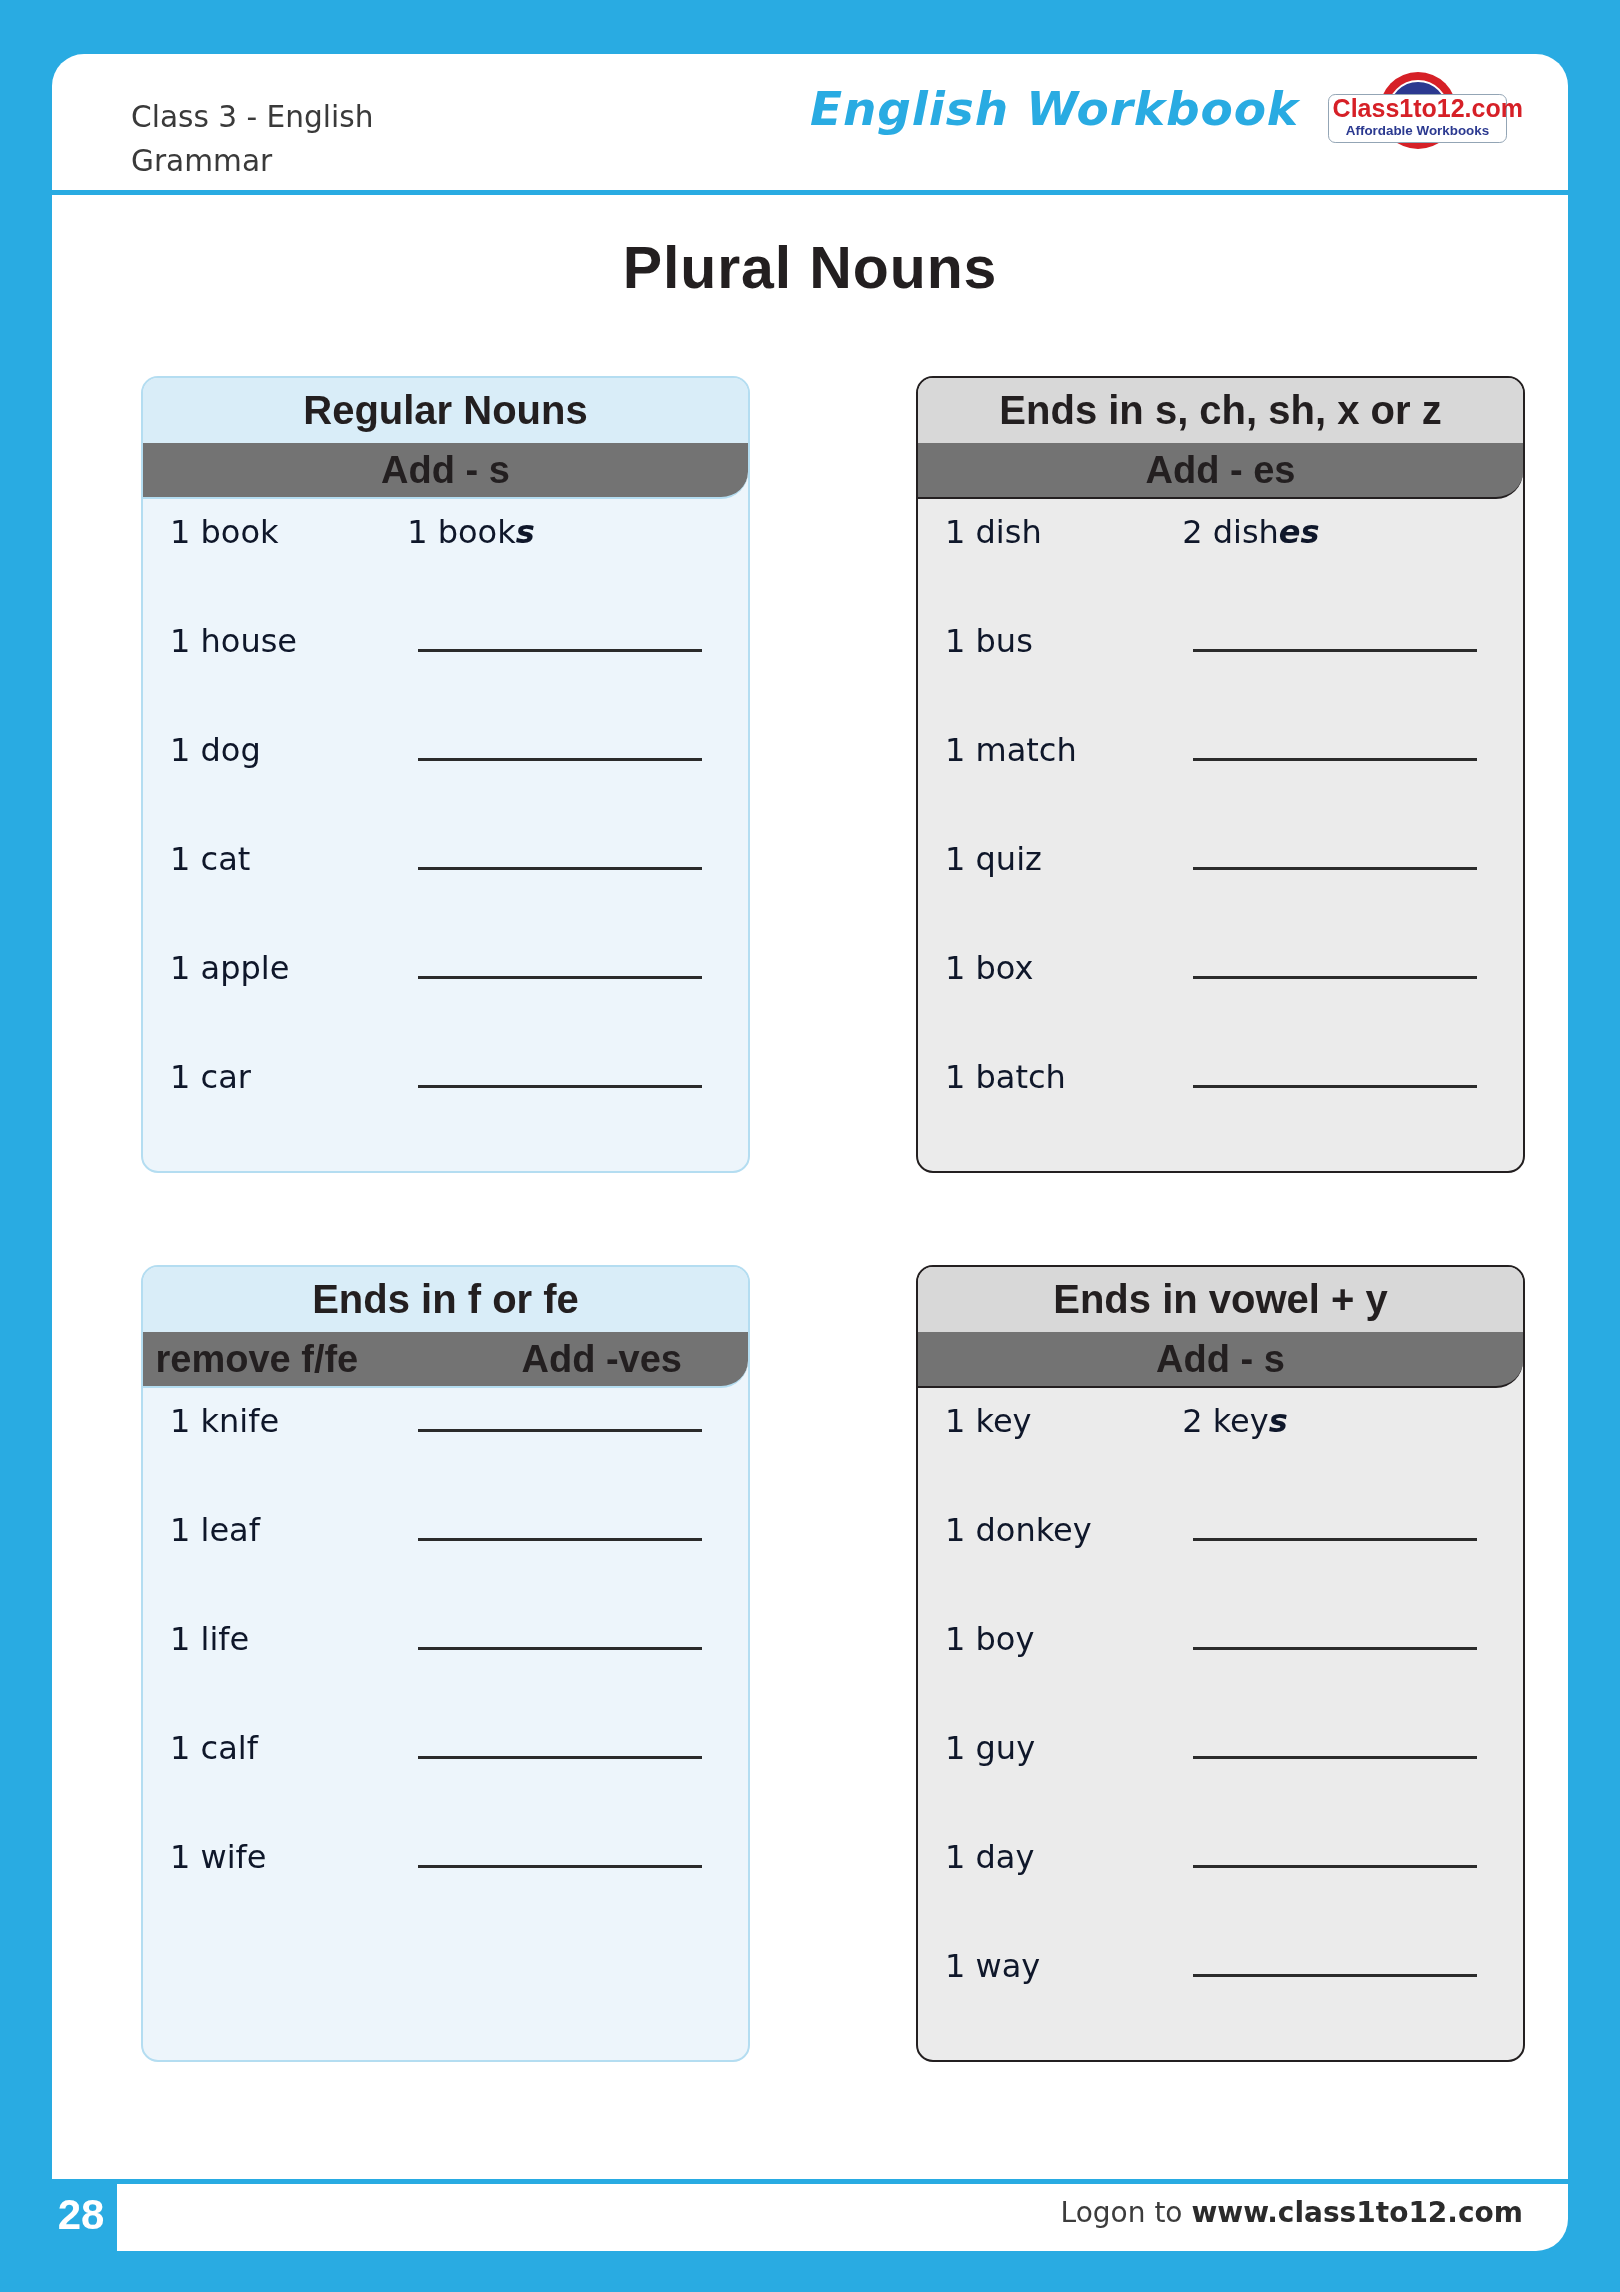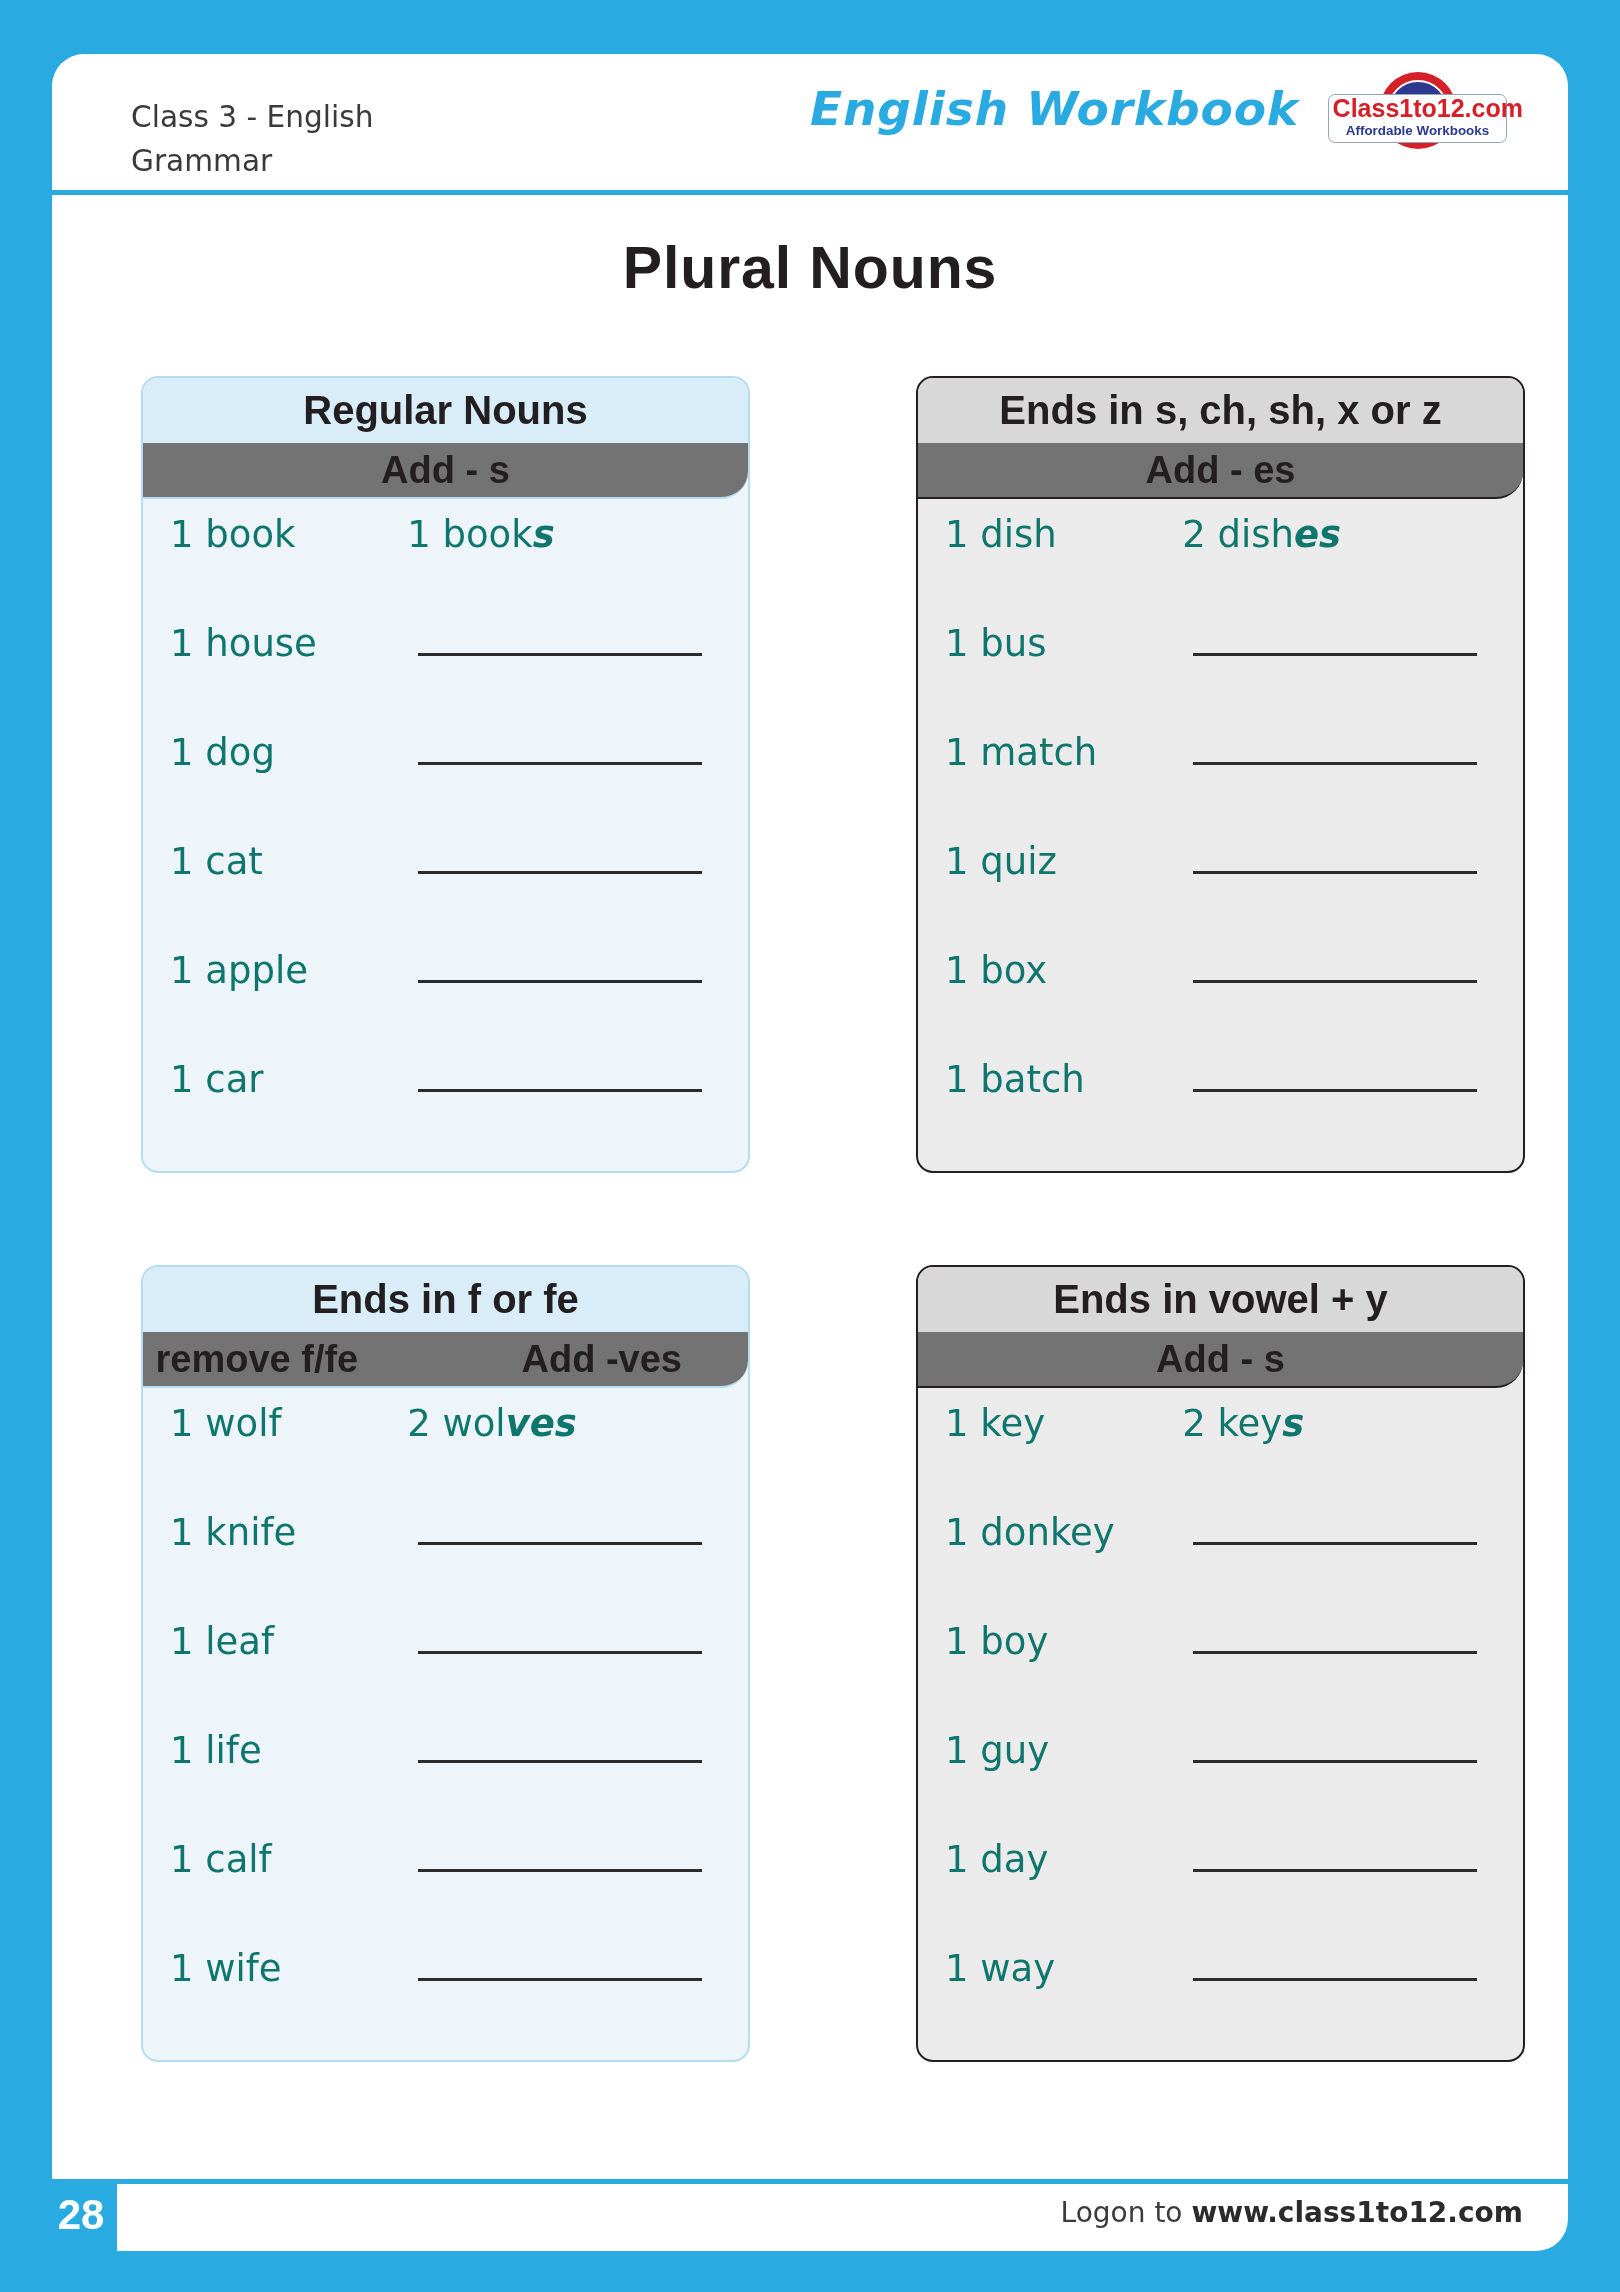--- a/index.html
+++ b/index.html
@@ -84,21 +84,21 @@
   .box.blue .box-rule-strip { border-color:#b4ddf1; }
   .box.gray .box-rule-strip { border-color:#231f20; }
   .box-rule-strip.two-col { justify-content:space-between; padding:0 66px 0 12.5px; }
   .box-body {
     height:673px; box-sizing:border-box;
     padding:14.3px 39px 0 27px;
     display:flex; flex-direction:column;
   }
   .row {
     height:109px; display:flex; align-items:baseline;
-    font-size:37px; color:#0f766e;
+    font-size:32px; color:#0f172a;
   }
   .singular { flex:0 0 44%; white-space:nowrap; }
   .answer { white-space:nowrap; }
   .answer .suffix { font-weight:bold; font-style:italic; }
   .blank {
     flex:1 1 auto; height:0; margin:0 7.2px 0 10.7px;
     border-bottom:3.6px solid #2b2b2b;
   }
   
   .footer-divider {
@@ -224,25 +224,20 @@
         </div>
   </div>
       <div class="box blue">
     <div class="box-header">Ends in f or fe</div>
     <div class="box-rule-strip two-col">
       <span>remove f/fe</span>
       <span>Add -ves</span>
     </div>
     <div class="box-body">
           <div class="row">
-    <span class="singular">1 wolf</span>
-    <span class="answer"><span>2 wol</span><span class="suffix">ves</span></span>
-
-  </div>
-          <div class="row">
     <span class="singular">1 knife</span>
 
     <span class="blank"></span>
   </div>
           <div class="row">
     <span class="singular">1 leaf</span>
 
     <span class="blank"></span>
   </div>
           <div class="row">

